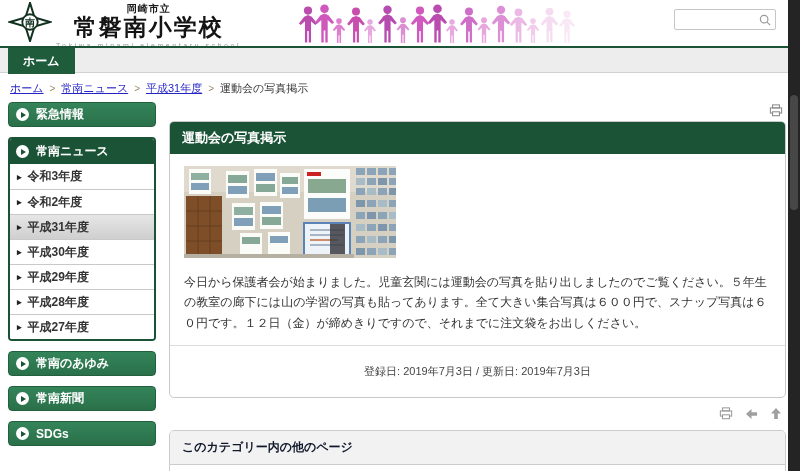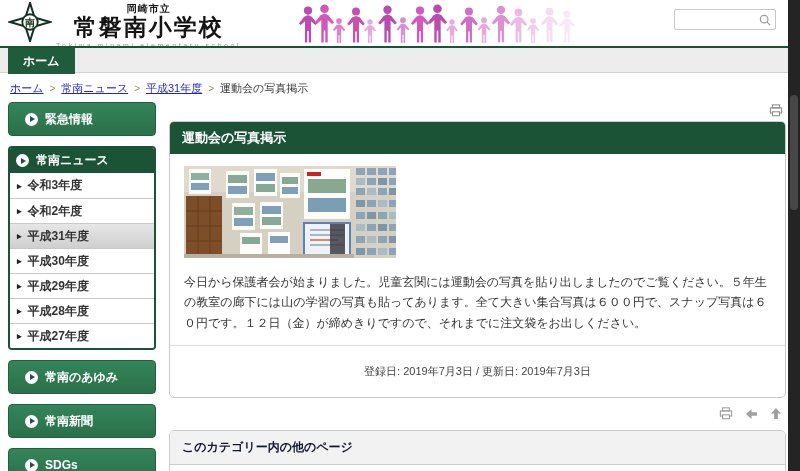--- a/index.html
+++ b/index.html
@@ -44,23 +44,23 @@
   .crumb-link { color:#2525c4; text-decoration:underline; cursor:pointer; }
   .crumb-sep { color:#9a8a6a; font-size:10px; }
   .crumb-current { color:#333; }
 
   
   .columns { display:flex; padding-left:8px; margin-top:2px; }
   .sidebar { width:148px; flex:none; }
   .main { flex:1; margin-left:13px; margin-right:14px; }
 
   
-  .sb-btn { height:34px; background:linear-gradient(#34845a,#2a7049);
+  .sb-btn { height:25px; background:linear-gradient(#34845a,#2a7049);
     border:1px solid #23603e; border-radius:4px; color:#fff; font-size:12px;
-    font-weight:bold; display:flex; align-items:center; padding:0 16px;
+    font-weight:bold; display:flex; align-items:center; padding:0 7px;
     margin-bottom:10px; cursor:pointer; }
   .sb-bullet { width:13px; height:13px; border-radius:50%; background:#fff;
     margin-right:7px; position:relative; flex:none; }
   .sb-bullet::after { content:""; position:absolute; left:5px; top:3.5px;
     border-left:5px solid #1b5336; border-top:3px solid transparent;
     border-bottom:3px solid transparent; }
   .news-group { border:2px solid #1b5336; border-radius:4px; overflow:hidden;
     margin-bottom:10px; background:#fff; }
   .news-head { height:25px; background:#1b5336; color:#fff; font-size:12px;
     font-weight:bold; display:flex; align-items:center; padding:0 6px; cursor:pointer; }

